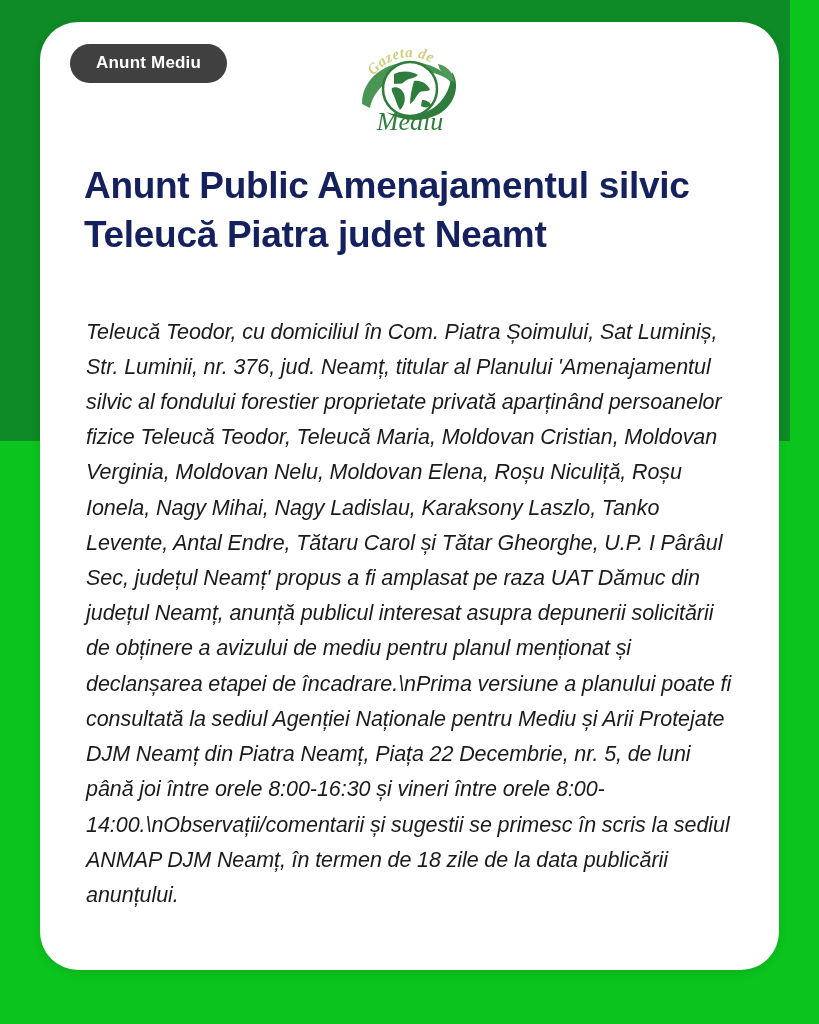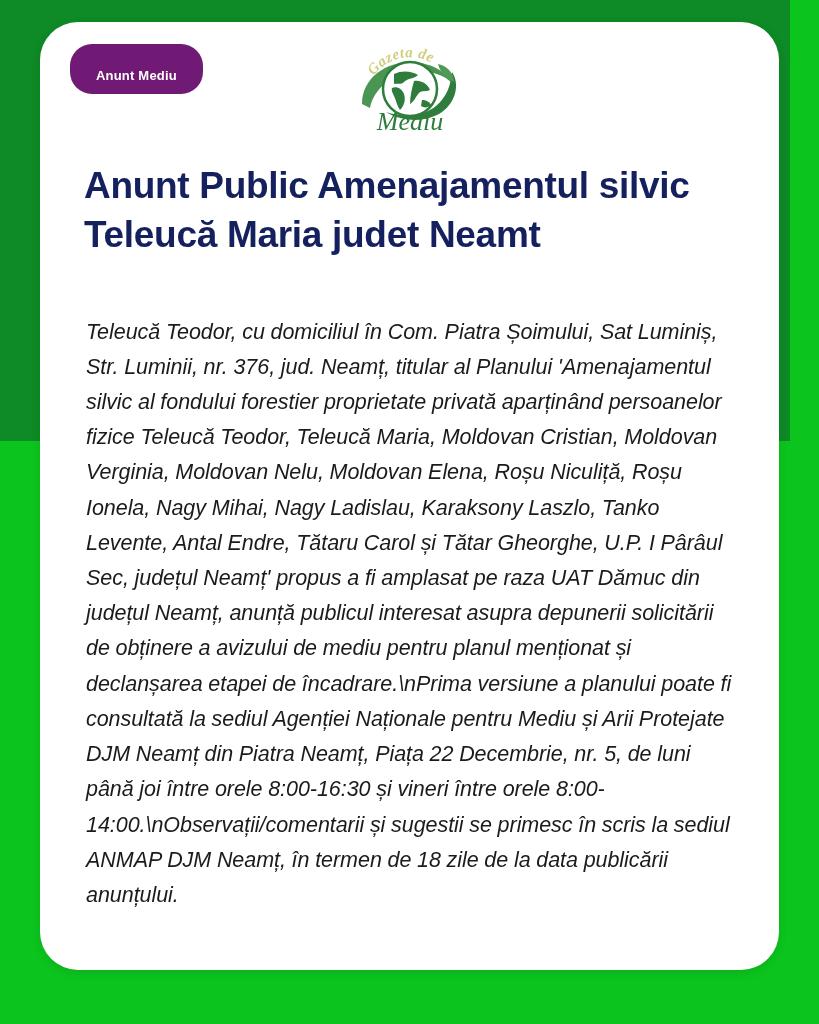--- a/index.html
+++ b/index.html
@@ -56,25 +56,25 @@
   
   .card-header {
     position: relative;
     height: 122px;
   }
 
   .badge {
     position: absolute;
     left: 30px;
     top: 22px;
-    background: #701a75;
+    background: #404040;
     color: #ffffff;
     border-radius: 22px;
-    padding: 25px 26px 12px 26px;
-    font-size: 13px;
+    padding: 10px 26px 12px 26px;
+    font-size: 17px;
     font-weight: bold;
     letter-spacing: 0.2px;
     line-height: 1;
     display: inline-block;
     white-space: nowrap;
   }
 
   .logo {
     position: absolute;
     left: 312px;
@@ -150,18 +150,18 @@
           <text font-family="'Liberation Serif', serif" font-size="15" font-style="italic" font-weight="bold" fill="#cfd07e" letter-spacing="0.5">
             <textPath href="#arcTop" startOffset="12%">Gazeta de</textPath>
           </text>
 
           <text x="58" y="104" text-anchor="middle" font-family="'Liberation Serif', serif" font-size="26" font-style="italic" fill="#2e7d3c">Mediu</text>
         </svg>
       </div>
 
     </div>
 
-    <h1 class="title">Anunt Public Amenajamentul silvic Teleucă Maria judet Neamt</h1>
+    <h1 class="title">Anunt Public Amenajamentul silvic Teleucă Piatra judet Neamt</h1>
 
     <p class="body-text">Teleucă Teodor, cu domiciliul în Com. Piatra Șoimului, Sat Luminiș, Str. Luminii, nr. 376, jud. Neamț, titular al Planului 'Amenajamentul silvic al fondului forestier proprietate privată aparținând persoanelor fizice Teleucă Teodor, Teleucă Maria, Moldovan Cristian, Moldovan Verginia, Moldovan Nelu, Moldovan Elena, Roșu Niculiță, Roșu Ionela, Nagy Mihai, Nagy Ladislau, Karaksony Laszlo, Tanko Levente, Antal Endre, Tătaru Carol și Tătar Gheorghe, U.P. I Pârâul Sec, județul Neamț' propus a fi amplasat pe raza UAT Dămuc din județul Neamț, anunță publicul interesat asupra depunerii solicitării de obținere a avizului de mediu pentru planul menționat și declanșarea etapei de încadrare.\nPrima versiune a planului poate fi consultată la sediul Agenției Naționale pentru Mediu și Arii Protejate DJM Neamț din Piatra Neamț, Piața 22 Decembrie, nr. 5, de luni până joi între orele 8:00-16:30 și vineri între orele 8:00-14:00.\nObservații/comentarii și sugestii se primesc în scris la sediul ANMAP DJM Neamț, în termen de 18 zile de la data publicării anunțului.</p>
 
   </div>
 </div>
 
 </body></html>

